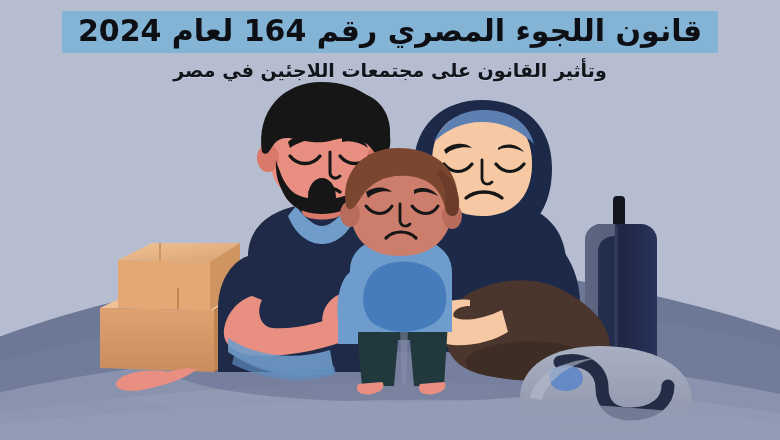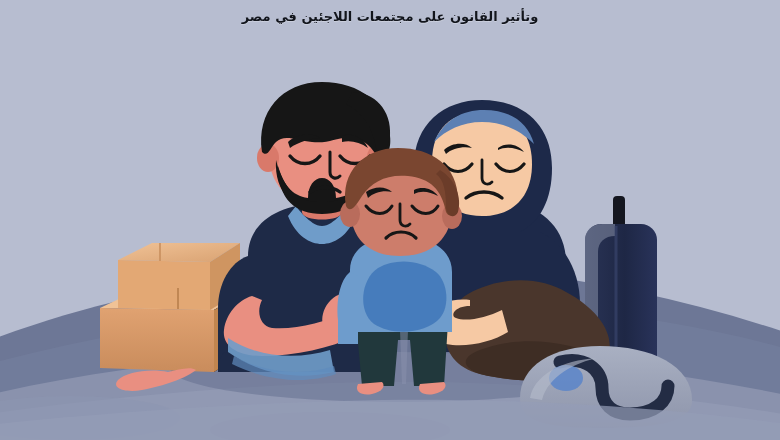--- a/index.html
+++ b/index.html
@@ -37,21 +37,21 @@
     letter-spacing:0px;
     white-space:nowrap;
     direction:rtl;
     font-family:"DejaVu Sans","Liberation Sans",sans-serif;
   }
   #subtitle-wrap{
     margin-top:6px;
     pointer-events:auto;
   }
   #subtitle-text{
-    font-size:13px;
+    font-size:19px;
     font-weight:bold;
     color:#12151c;
     white-space:nowrap;
     direction:rtl;
     text-shadow:0 1px 0 rgba(255,255,255,.25);
   }
 </style>
 </head>
 <body>
 
@@ -236,18 +236,21 @@
           <ellipse cx="566" cy="378" rx="17" ry="13" fill="#5b85c9" opacity="0.85"></ellipse>
           <path d="M530 398 C534 376 560 360 598 358 C576 362 548 376 542 400 Z" fill="#b6bccc" opacity="0.6"></path>
         </g>
 
         <path d="M-40 440 L-40 428 C120 410 320 398 450 400 C600 402 720 414 830 430 L830 440 Z" fill="#949cb6" opacity="0.7"></path>
       </g>
     </svg>
   </div>
 
   <div id="header-block">
+    <div id="title-band">
+      <span id="title-text">قانون اللجوء المصري رقم 164 لعام 2024</span>
+    </div>
     <div id="subtitle-wrap">
       <span id="subtitle-text">وتأثير القانون على مجتمعات اللاجئين في مصر</span>
     </div>
   </div>
 
 </div>
 
 </body></html>

